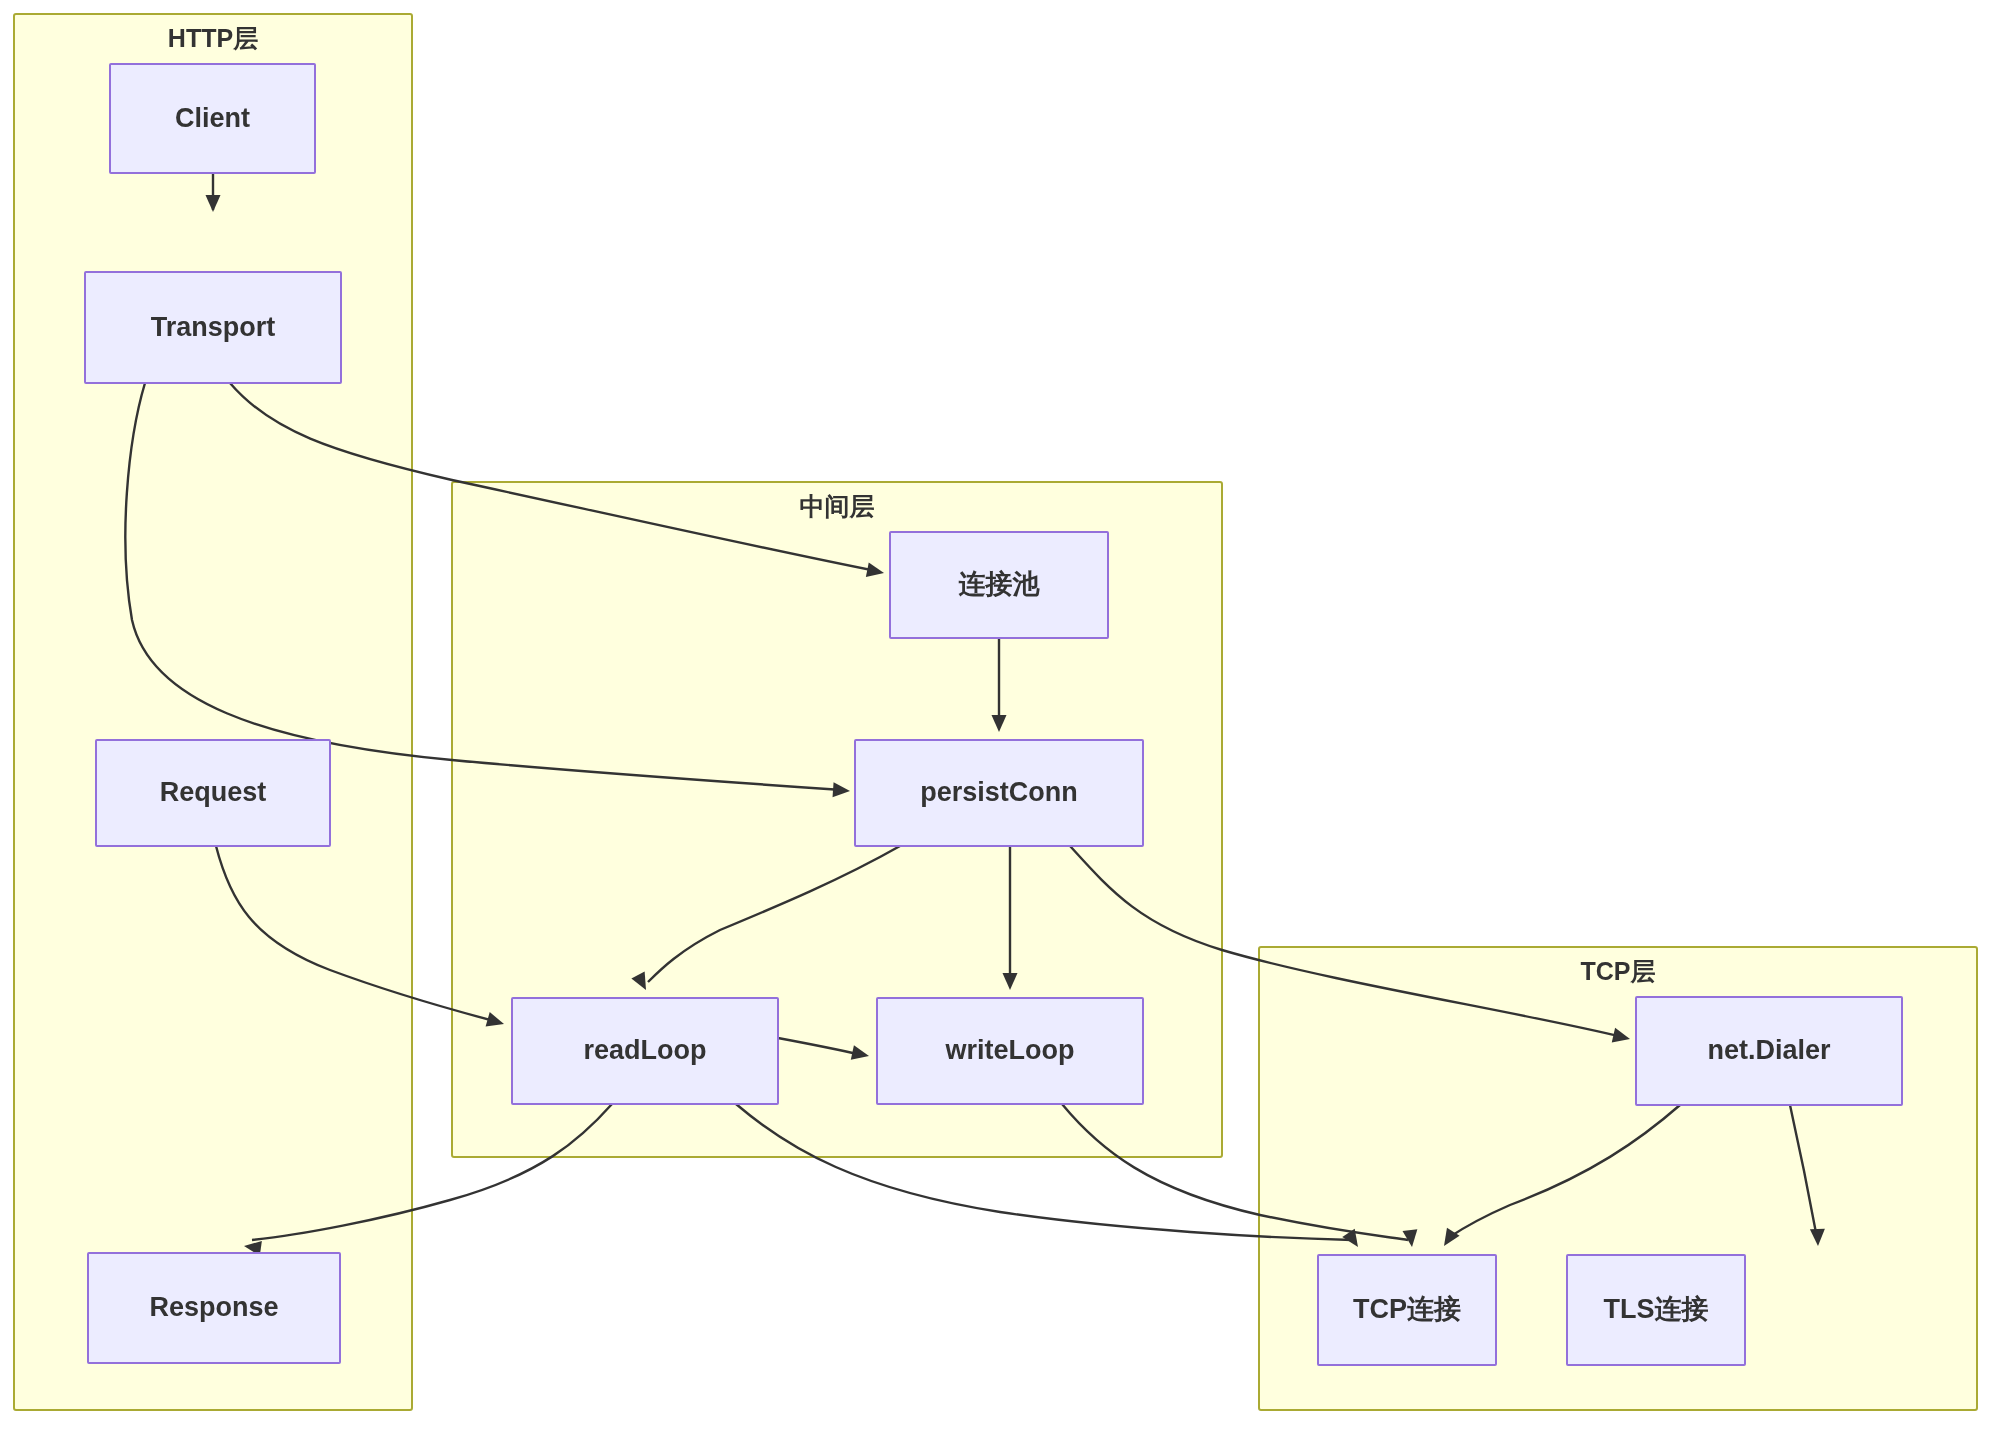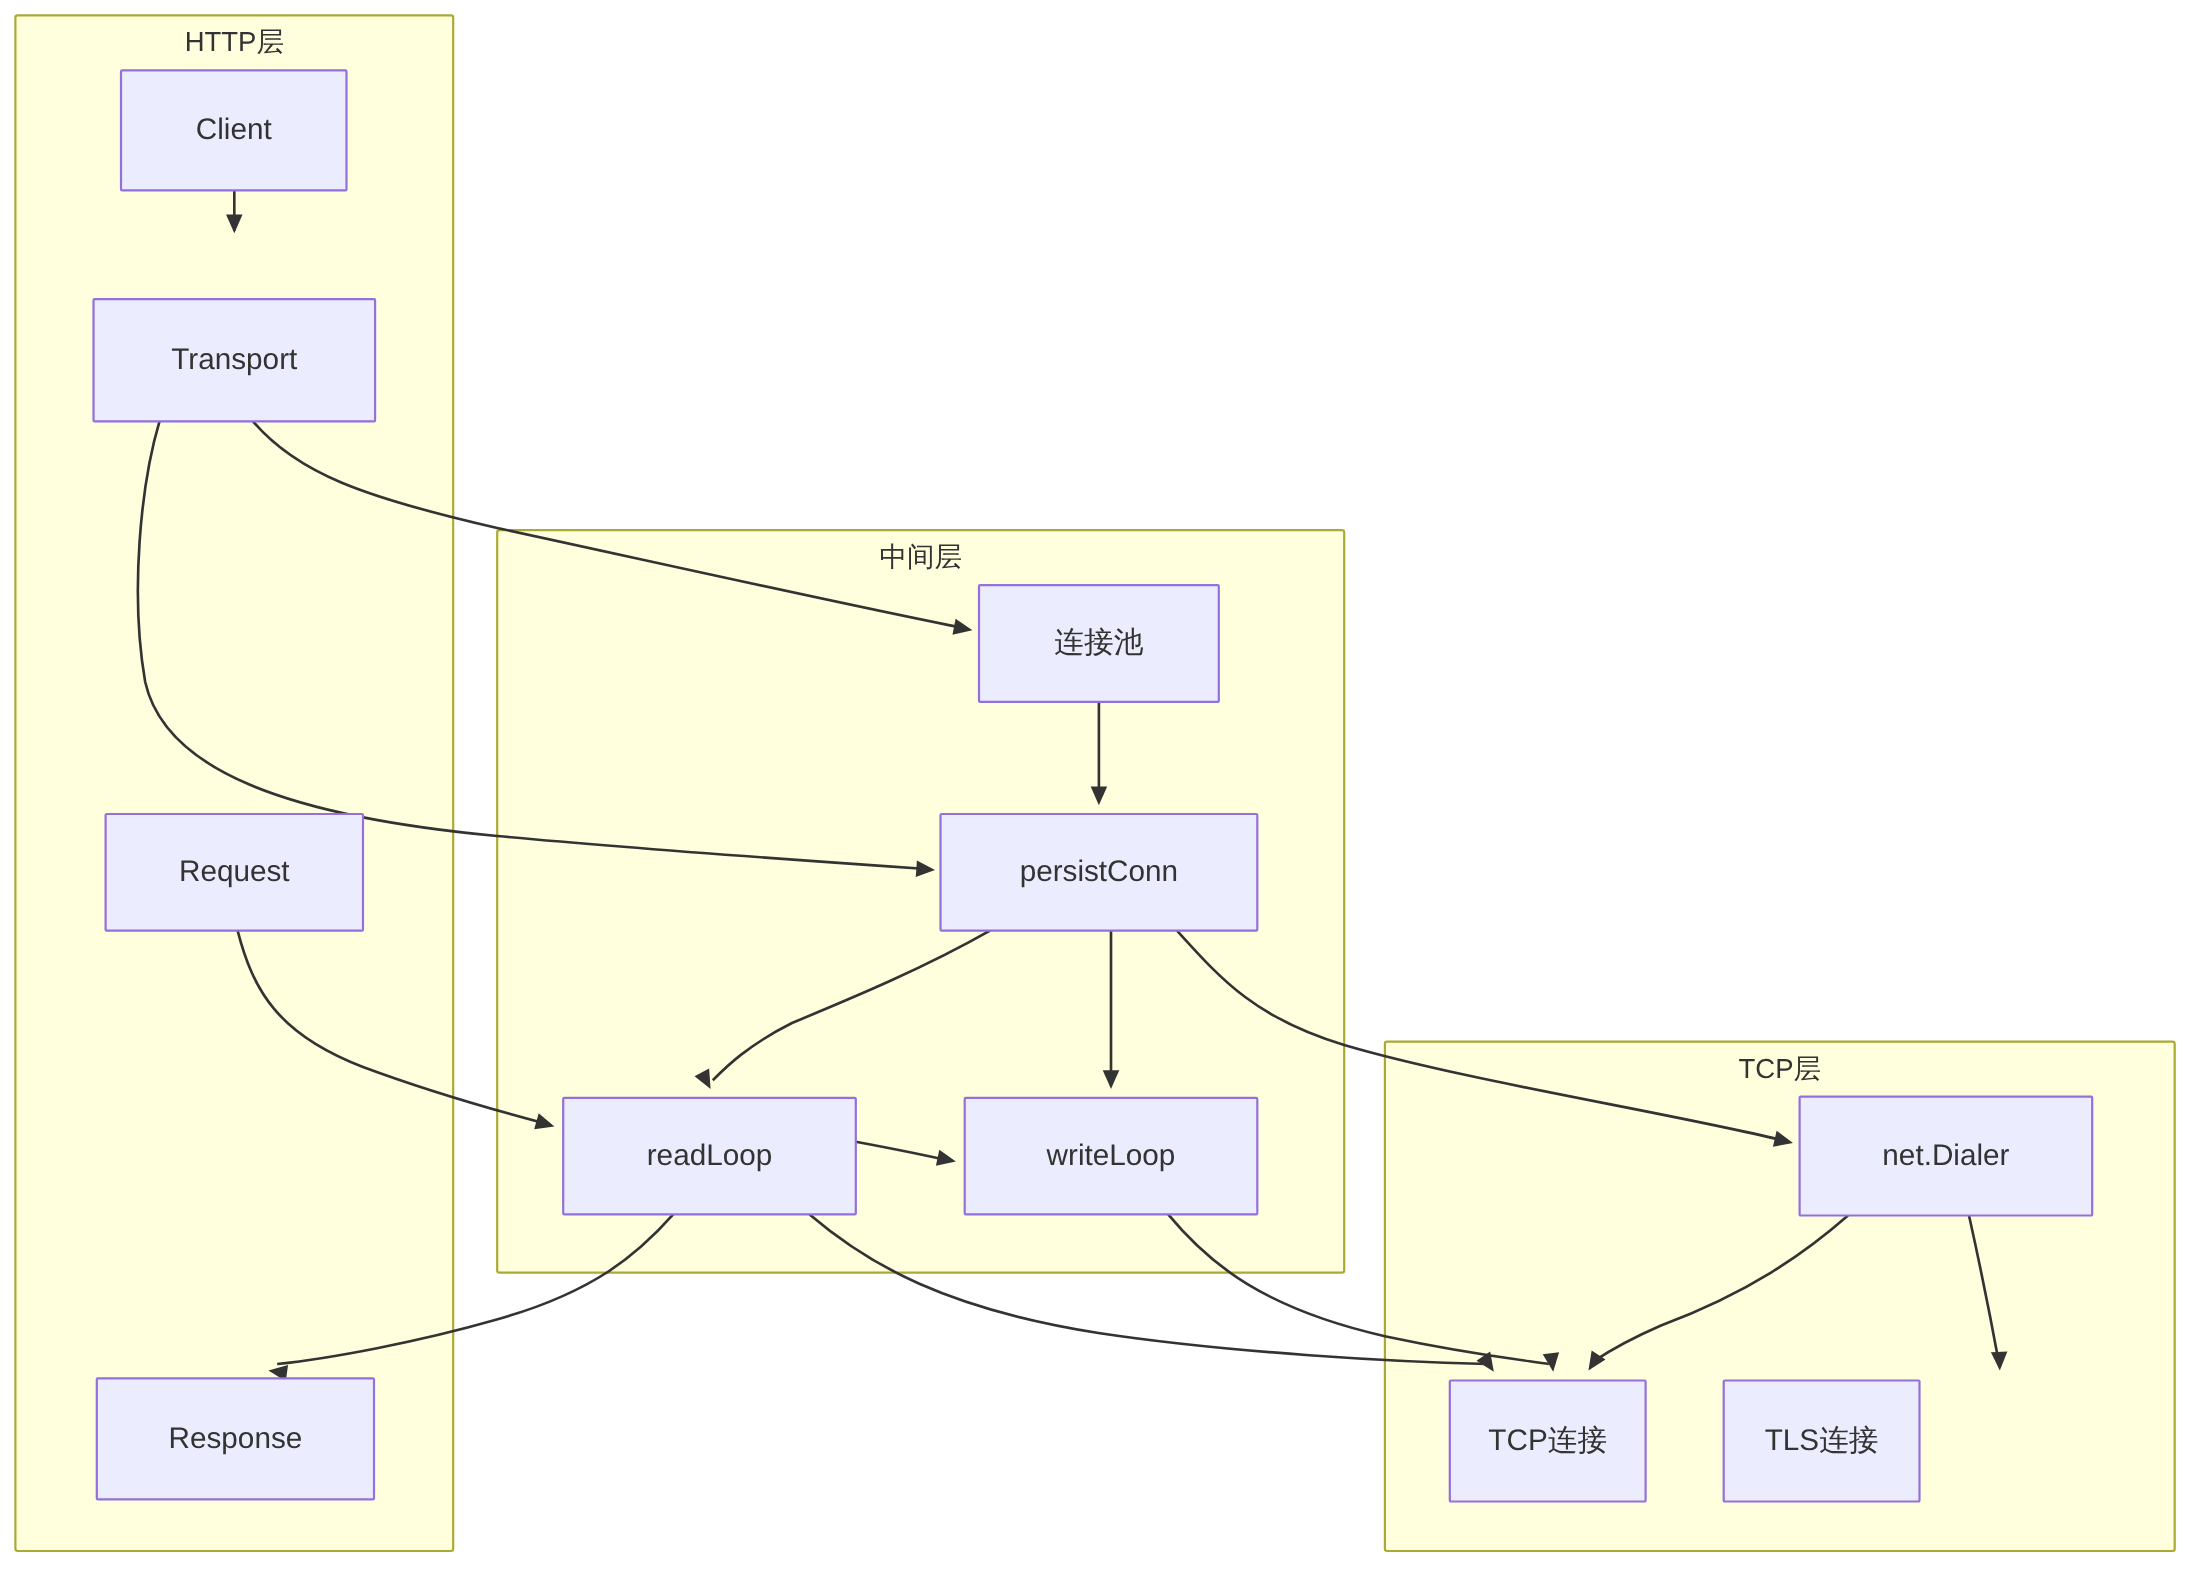--- a/index.html
+++ b/index.html
@@ -10,20 +10,21 @@
   body {
     width: 1996px;
     height: 1430px;
     font-family: "Liberation Sans", "DejaVu Sans", sans-serif;
     overflow: hidden;
   }
   #diagram-root {
     position: relative;
     width: 1766px;
     height: 1430px;
+    font-weight: bold;
   }
   svg#flowchart {
     display: block;
     width: 1996px;
     height: 1430px;
   }
   .cluster-rect {
     fill: #ffffde;
     stroke: #aaaa33;
     stroke-width: 2px;

